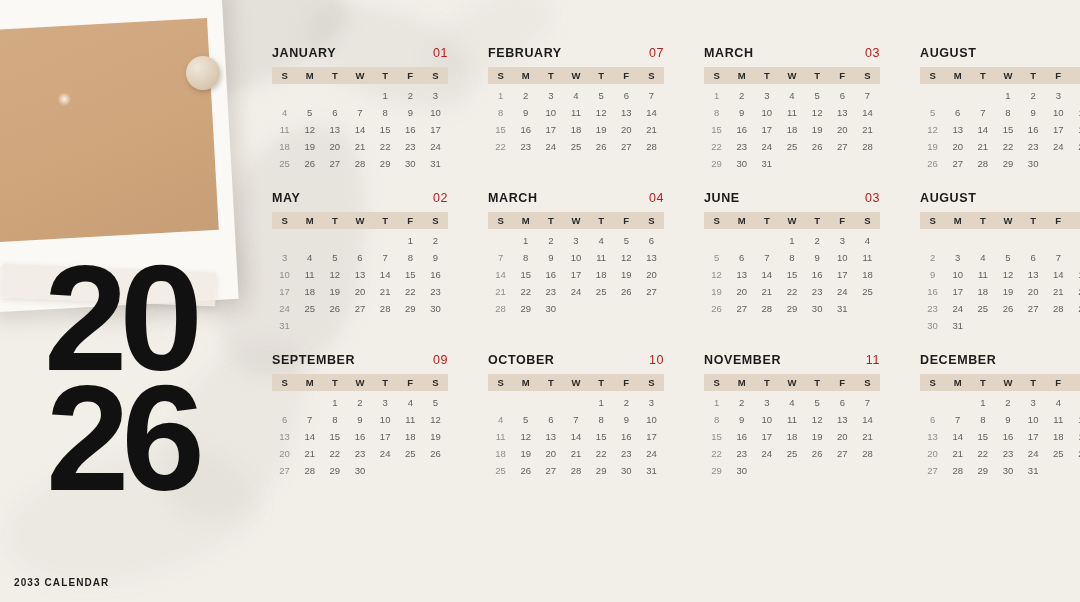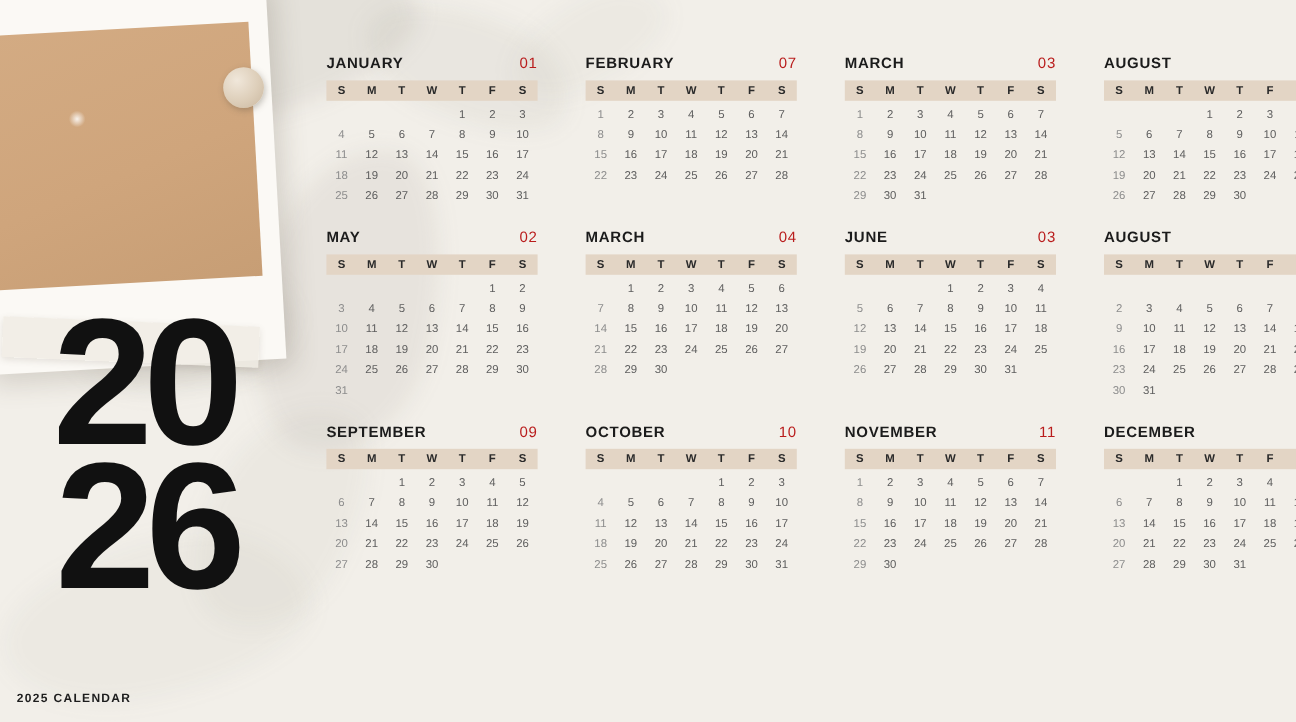--- a/index.html
+++ b/index.html
@@ -193,21 +193,21 @@
   </div>
 </div>
 <div class="pin"></div>
 <div class="tape"></div>
 
 <div class="year">
   <div class="l1">20</div>
   <div class="l2">26</div>
 </div>
 
-<div class="footer">2025 CALENDAR</div>
+<div class="footer">2033 CALENDAR</div>
 
 <div class="cal-wrap" id="cal-wrap">
     <div class="month">
       <div class="m-head">
         <div class="m-name">JANUARY</div>
         <div class="m-num">01</div>
       </div>
       <div class="dow">
         <span>S</span>
         <span>M</span>

